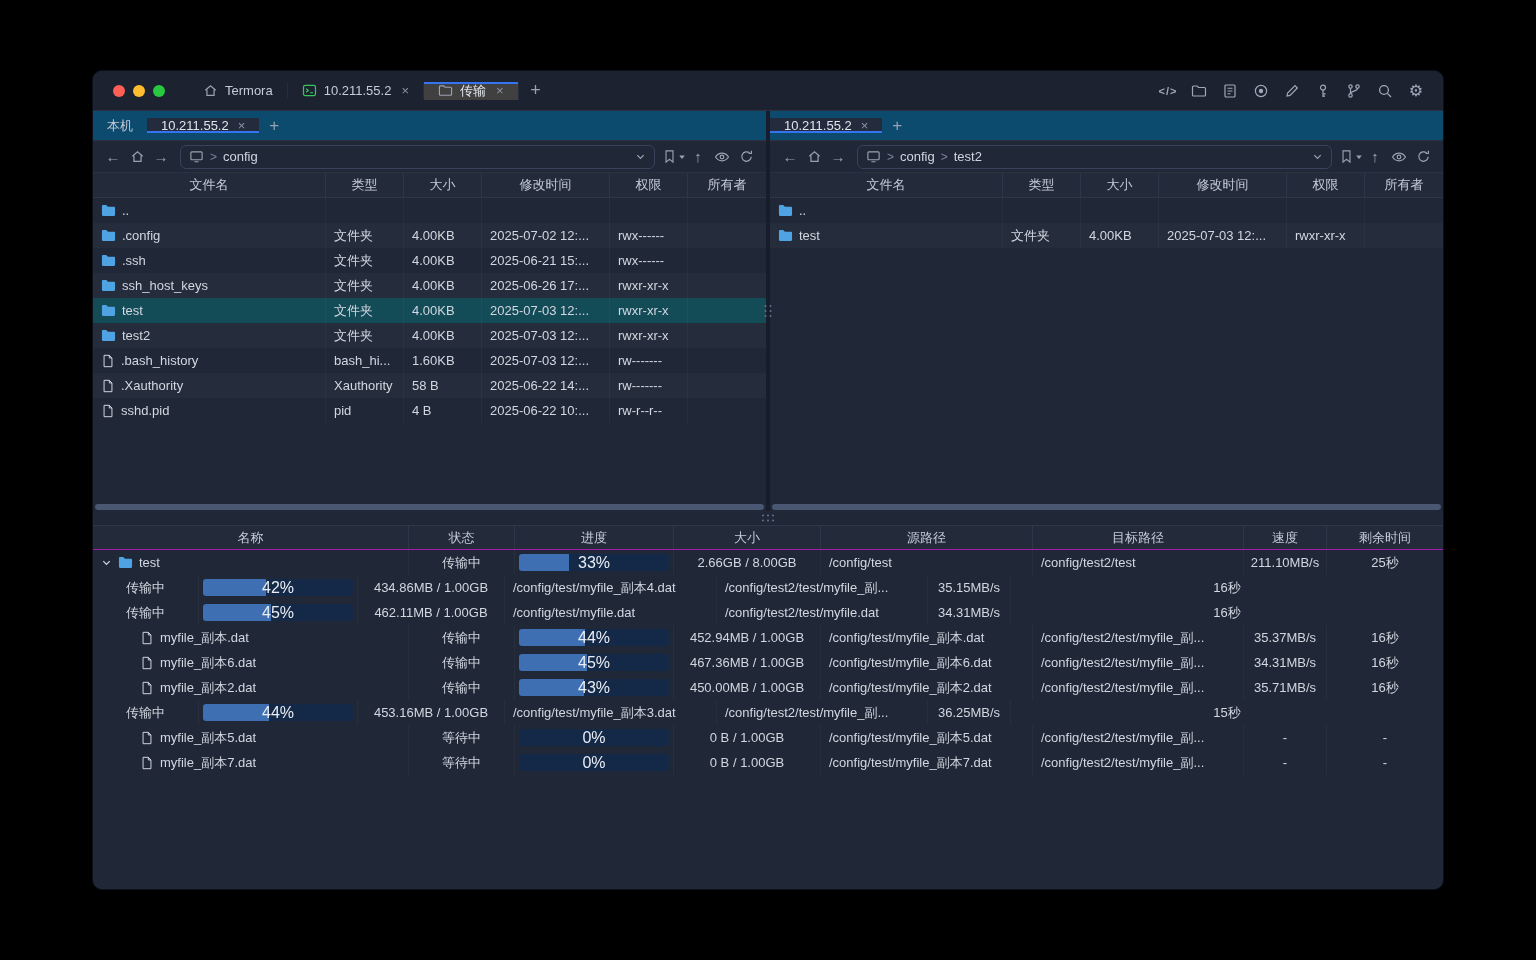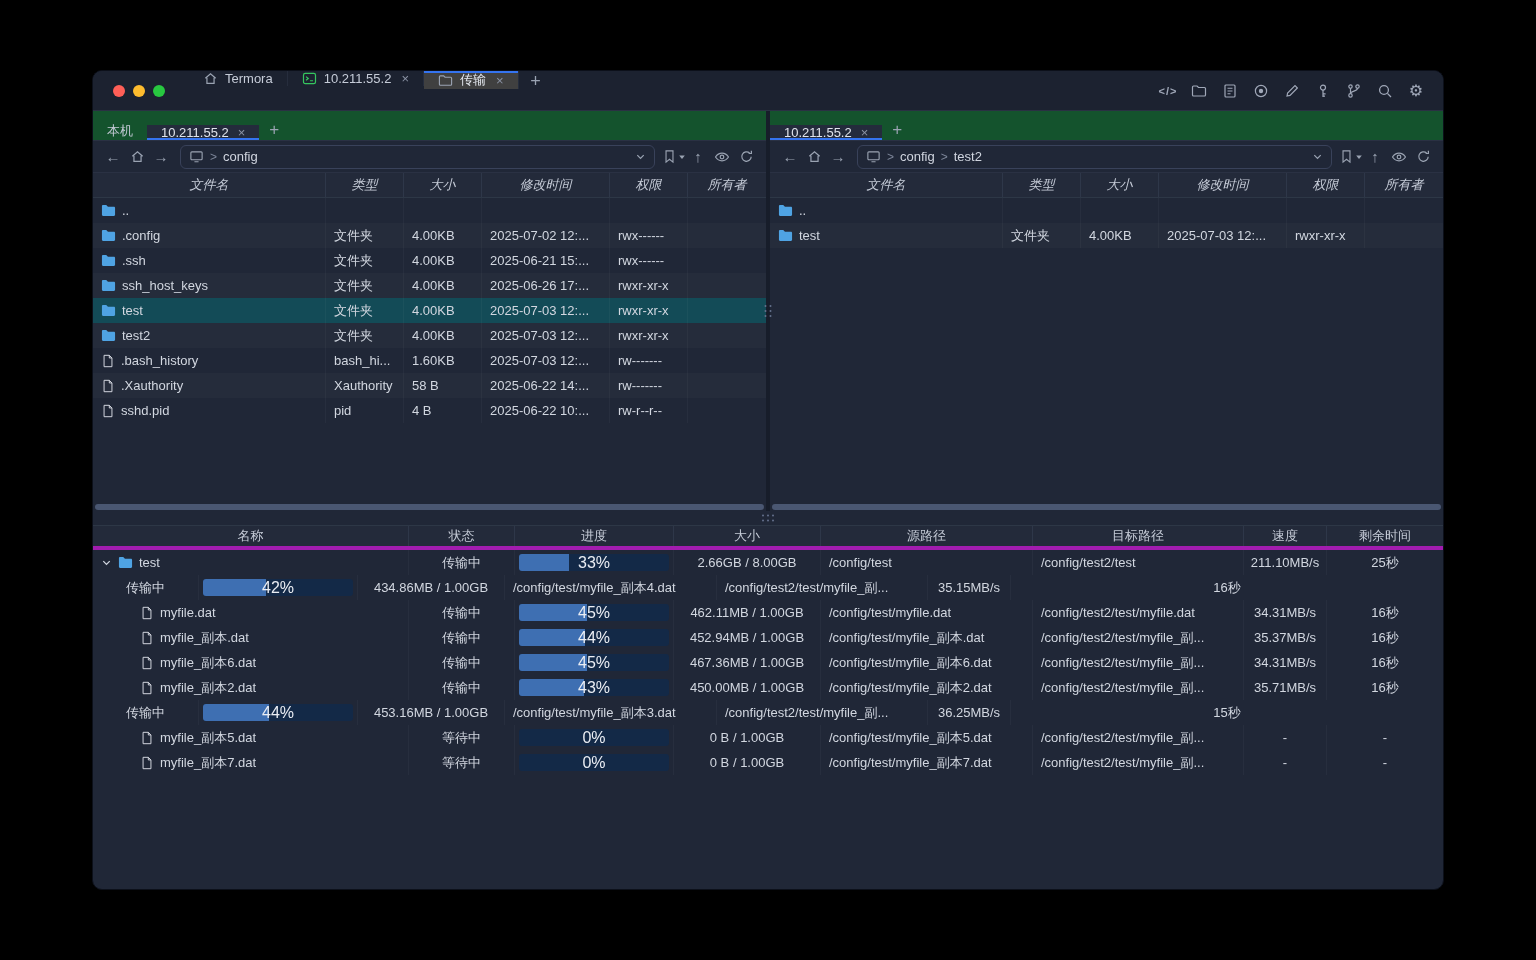--- a/index.html
+++ b/index.html
@@ -7,53 +7,53 @@
 
   .window { position:absolute; left:92px; top:70px; width:1352px; height:820px;
     background:#202737; border-radius:10px; overflow:hidden; display:flex; flex-direction:column;
     border:1px solid #0c101a; box-shadow:0 24px 70px rgba(0,0,0,.7); }
 
   
   .titlebar { flex:0 0 40px; background:#1c2230; display:flex; align-items:stretch; border-bottom:1px solid #2a3143; }
   .traffic { display:flex; align-items:center; gap:8px; padding:0 16px 0 20px; }
   .tl { width:12px; height:12px; border-radius:50%; }
   .tl.red{background:#ff5f57}.tl.yellow{background:#febc2e}.tl.green{background:#28c840}
-  .mtabs { display:flex; align-items:flex-start; margin-left:8px; }
+  .mtabs { display:flex; align-items:center; margin-left:8px; }
   .mtab { display:flex; align-items:center; gap:7px; padding:0 14px; font-size:13px; color:#c6ccd8;
     border-right:1px solid #262d3d; cursor:default; }
   .mtab.active { background:#404040; box-shadow:inset 0 2px 0 #3574f0; color:#e4e8ef; }
   .tclose { color:#8b93a5; font-size:13px; margin-left:3px; }
   .newtab { display:flex; align-items:center; justify-content:center; width:34px; color:#9aa3b2; font-size:18px; }
   .tb-actions { margin-left:auto; display:flex; align-items:center; gap:5px; padding-right:14px; }
   .tbtn { width:26px; height:26px; border-radius:5px; display:flex; align-items:center; justify-content:center; color:#a0a8b8; }
   .code-glyph { font-size:11px; font-weight:bold; letter-spacing:1px; }
   .gear-glyph { font-size:16px; line-height:1; }
 
   
   .panes { flex:0 0 400px; display:flex; min-height:0; }
   .pane { width:674px; display:flex; flex-direction:column; background:#202737; min-width:0; }
   .vdivider { flex:0 0 4px; background:#171d2a; position:relative; }
   .vgrip { position:absolute; left:50%; top:194px; transform:translateX(-50%); display:grid;
     grid-template-columns:2px 2px; gap:3px 3px; }
   .vgrip i, .hgrip i { width:2px; height:2px; border-radius:50%; background:#64718c; display:block; }
 
-  .ptabs { flex:0 0 30px; display:flex; align-items:flex-end; background:#14532d; border-bottom:1px solid #2a3143; }
+  .ptabs { flex:0 0 30px; display:flex; align-items:center; background:#0c4a6e; border-bottom:1px solid #2a3143; }
   .ptab { display:flex; align-items:center; gap:6px; padding:0 14px; font-size:13px; color:#c3c9d5; }
   .ptab.active { background:#242b3c; box-shadow:inset 0 -2px 0 #3574f0; color:#e0e4ec; }
   .ptab-new { display:flex; align-items:center; justify-content:center; width:30px; color:#9aa3b2; font-size:17px; }
 
   .ptoolbar { flex:0 0 32px; display:flex; align-items:center; padding:0 8px; border-bottom:1px solid #2a3143; }
   .tool { min-width:24px; height:24px; display:flex; align-items:center; justify-content:center;
     color:#9aa3b2; font-size:15px; border-radius:4px; gap:1px; }
   .crumb { flex:1; height:24px; border:1px solid #39425a; border-radius:6px; display:flex; align-items:center;
     gap:6px; padding:0 8px; margin:0 7px; color:#d0d5df; font-size:13px; min-width:0; }
   .crumb .sep { color:#7c8598; font-size:12px; }
   .crumb .cend { margin-left:auto; color:#9aa3b2; }
 
-  .fhead { flex:0 0 25px; display:flex; background:#232a3a; border-bottom:1px solid #2d3746; font-size:13px; color:#c6ccd8;font-style:italic; }
+  .fhead { flex:0 0 25px; display:flex; background:#232a3a; border-bottom:1px solid #2d3746; font-size:13px; color:#c6ccd8; }
   .hc { display:flex; align-items:center; justify-content:center; border-right:1px solid #2e3749; height:100%; }
   .hc.last { border-right:none; }
   .co-name{flex:0 0 233px}.co-type{flex:0 0 78px}.co-size{flex:0 0 78px}.co-time{flex:0 0 128px}.co-perm{flex:0 0 78px}.co-owner{flex:1}
 
   .frows { flex:1; overflow:hidden; }
   .frow { height:25px; display:flex; align-items:center; font-size:13px; color:#d2d7e0; }
   .frow:nth-child(even) { background:rgba(255,255,255,.022); }
   .frow[data-selected="true"] { background:#134b57; }
   .fc { height:100%; display:flex; align-items:center; padding:0 8px; border-right:1px solid rgba(255,255,255,.035);
     white-space:nowrap; overflow:hidden; }
@@ -63,21 +63,21 @@
   .hscroll { flex:0 0 8px; padding:1px 2px; }
   .hthumb { height:6px; border-radius:3px; background:#4a5772; width:100%; }
 
   
   .hsplit { flex:0 0 14px; position:relative; background:#202737; }
   .hgrip { position:absolute; left:50%; top:50%; transform:translate(-50%,-50%); display:grid;
     grid-template-columns:repeat(3,2px); gap:3px 3px; }
 
   
   .transfer { flex:1; display:flex; flex-direction:column; min-height:0; }
-  .thead { flex:0 0 25px; display:flex; background:#232a3a; border-top:1px solid #2d3746; border-bottom:4px solid #a21caf;
+  .thead { flex:0 0 25px; display:flex; background:#232a3a; border-top:1px solid #2d3746; border-bottom:1px solid #a21caf;
     font-size:13px; color:#c6ccd8; }
   .tc-name{flex:0 0 316px}.tc-status{flex:0 0 106px}.tc-prog{flex:0 0 159px}.tc-size{flex:0 0 147px}
   .tc-src{flex:0 0 212px}.tc-dst{flex:0 0 211px}.tc-speed{flex:0 0 83px}.tc-eta{flex:1}
   .trows { flex:1; overflow:hidden; }
   .t-row { height:25px; display:flex; align-items:center; font-size:13px; color:#d2d7e0; }
   .tcell { height:100%; display:flex; align-items:center; padding:0 8px; border-right:1px solid rgba(255,255,255,.035);
     white-space:nowrap; overflow:hidden; }
   .tcell.tc-eta { border-right:none; }
   .tcell.center { justify-content:center; }
   .tcell.tc-name { gap:6px; padding-left:8px; }
@@ -616,30 +616,20 @@
       </div>
     </div>
     <div class="tcell tc-size center">434.86MB / 1.00GB</div>
     <div class="tcell tc-src">/config/test/myfile_副本4.dat</div>
     <div class="tcell tc-dst">/config/test2/test/myfile_副...</div>
     <div class="tcell tc-speed center">35.15MB/s</div>
     <div class="tcell tc-eta center">16秒</div>
   </div>
 
   <div class="t-row" data-kind="file" data-level="1">
-    <div class="tcell tc-name">
-      <svg class="ic chev" width="11" height="11">
-              <use href="#i-chev"></use>
-            </svg>
-
-      <svg class="ic i-file-svg" width="14" height="14">
-              <use href="#i-file"></use>
-            </svg>
-      <span>myfile.dat</span>
-    </div>
     <div class="tcell tc-status center">传输中</div>
     <div class="tcell tc-prog">
       <div class="pbar">
         <div class="pfill" style="width: 45%;"></div>
         <div class="plabel">45%</div>
       </div>
     </div>
     <div class="tcell tc-size center">462.11MB / 1.00GB</div>
     <div class="tcell tc-src">/config/test/myfile.dat</div>
     <div class="tcell tc-dst">/config/test2/test/myfile.dat</div>

